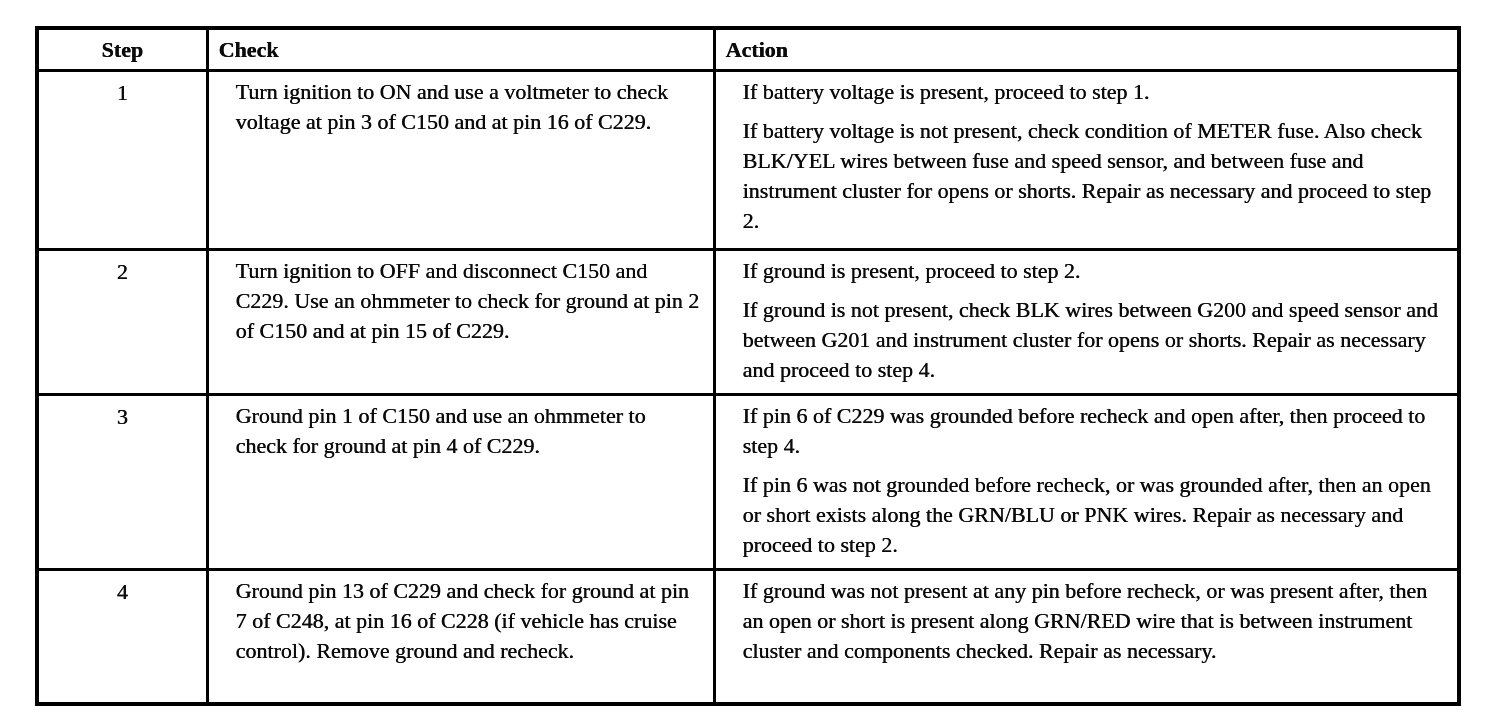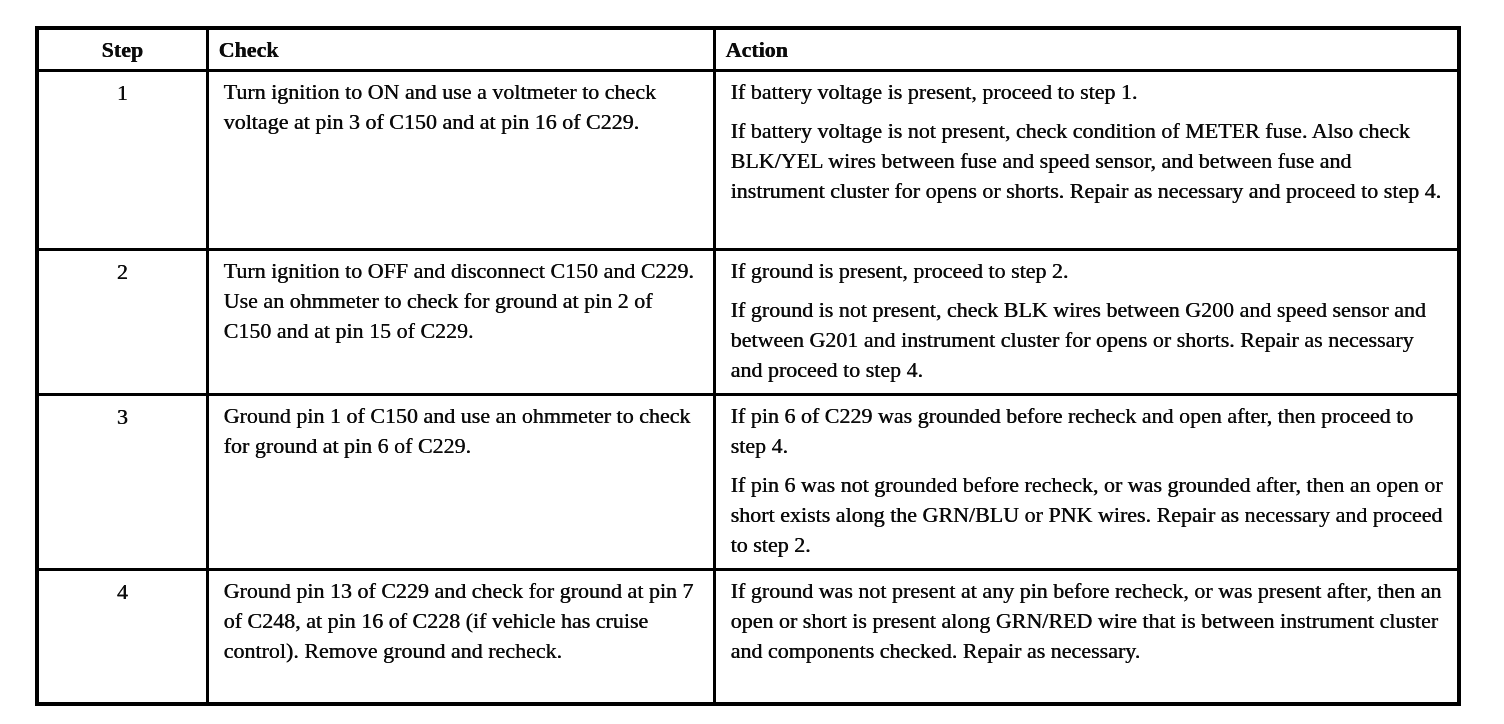--- a/index.html
+++ b/index.html
@@ -48,21 +48,21 @@
     text-align: left;
     padding: 5px 10px 4px 10px;
   }
   th.step-col { text-align: center; padding-left: 0; padding-right: 0; }
 
   td { padding: 5px 12px 8px 11px; }
   td.step-cell {
     text-align: center;
     padding: 6px 2px 4px 2px;
   }
-  td p { margin: 0 0 9px 4px; }
+  td p { margin: 0 0 9px 16px; }
   td p:last-child { margin-bottom: 0; }
 
   tr.row-1 { height: 179px; }
   tr.row-2 { height: 142px; }
   tr.row-3 { height: 172px; }
   tr.row-4 { height: 134px; }
 </style>
 </head>
 <body>
 
@@ -81,37 +81,37 @@
       </tr>
     </thead>
     <tbody>
       <tr class="row-1">
         <td class="step-cell">1</td>
         <td>
           <p>Turn ignition to ON and use a voltmeter to check voltage at pin 3 of C150 and at pin 16 of C229.</p>
         </td>
         <td>
           <p>If battery voltage is present, proceed to step 1.</p>
-          <p>If battery voltage is not present, check condition of METER fuse. Also check BLK/YEL wires between fuse and speed sensor, and between fuse and instrument cluster for opens or shorts. Repair as necessary and proceed to step 4.</p>
+          <p>If battery voltage is not present, check condition of METER fuse. Also check BLK/YEL wires between fuse and speed sensor, and between fuse and instrument cluster for opens or shorts. Repair as necessary and proceed to step 2.</p>
         </td>
       </tr>
       <tr class="row-2">
         <td class="step-cell">2</td>
         <td>
           <p>Turn ignition to OFF and disconnect C150 and C229. Use an ohmmeter to check for ground at pin 2 of C150 and at pin 15 of C229.</p>
         </td>
         <td>
           <p>If ground is present, proceed to step 2.</p>
           <p>If ground is not present, check BLK wires between G200 and speed sensor and between G201 and instrument cluster for opens or shorts. Repair as necessary and proceed to step 4.</p>
         </td>
       </tr>
       <tr class="row-3">
         <td class="step-cell">3</td>
         <td>
-          <p>Ground pin 1 of C150 and use an ohmmeter to check for ground at pin 6 of C229.</p>
+          <p>Ground pin 1 of C150 and use an ohmmeter to check for ground at pin 4 of C229.</p>
         </td>
         <td>
           <p>If pin 6 of C229 was grounded before recheck and open after, then proceed to step 4.</p>
           <p>If pin 6 was not grounded before recheck, or was grounded after, then an open or short exists along the GRN/BLU or PNK wires. Repair as necessary and proceed to step 2.</p>
         </td>
       </tr>
       <tr class="row-4">
         <td class="step-cell">4</td>
         <td>
           <p>Ground pin 13 of C229 and check for ground at pin 7 of C248, at pin 16 of C228 (if vehicle has cruise control). Remove ground and recheck.</p>

